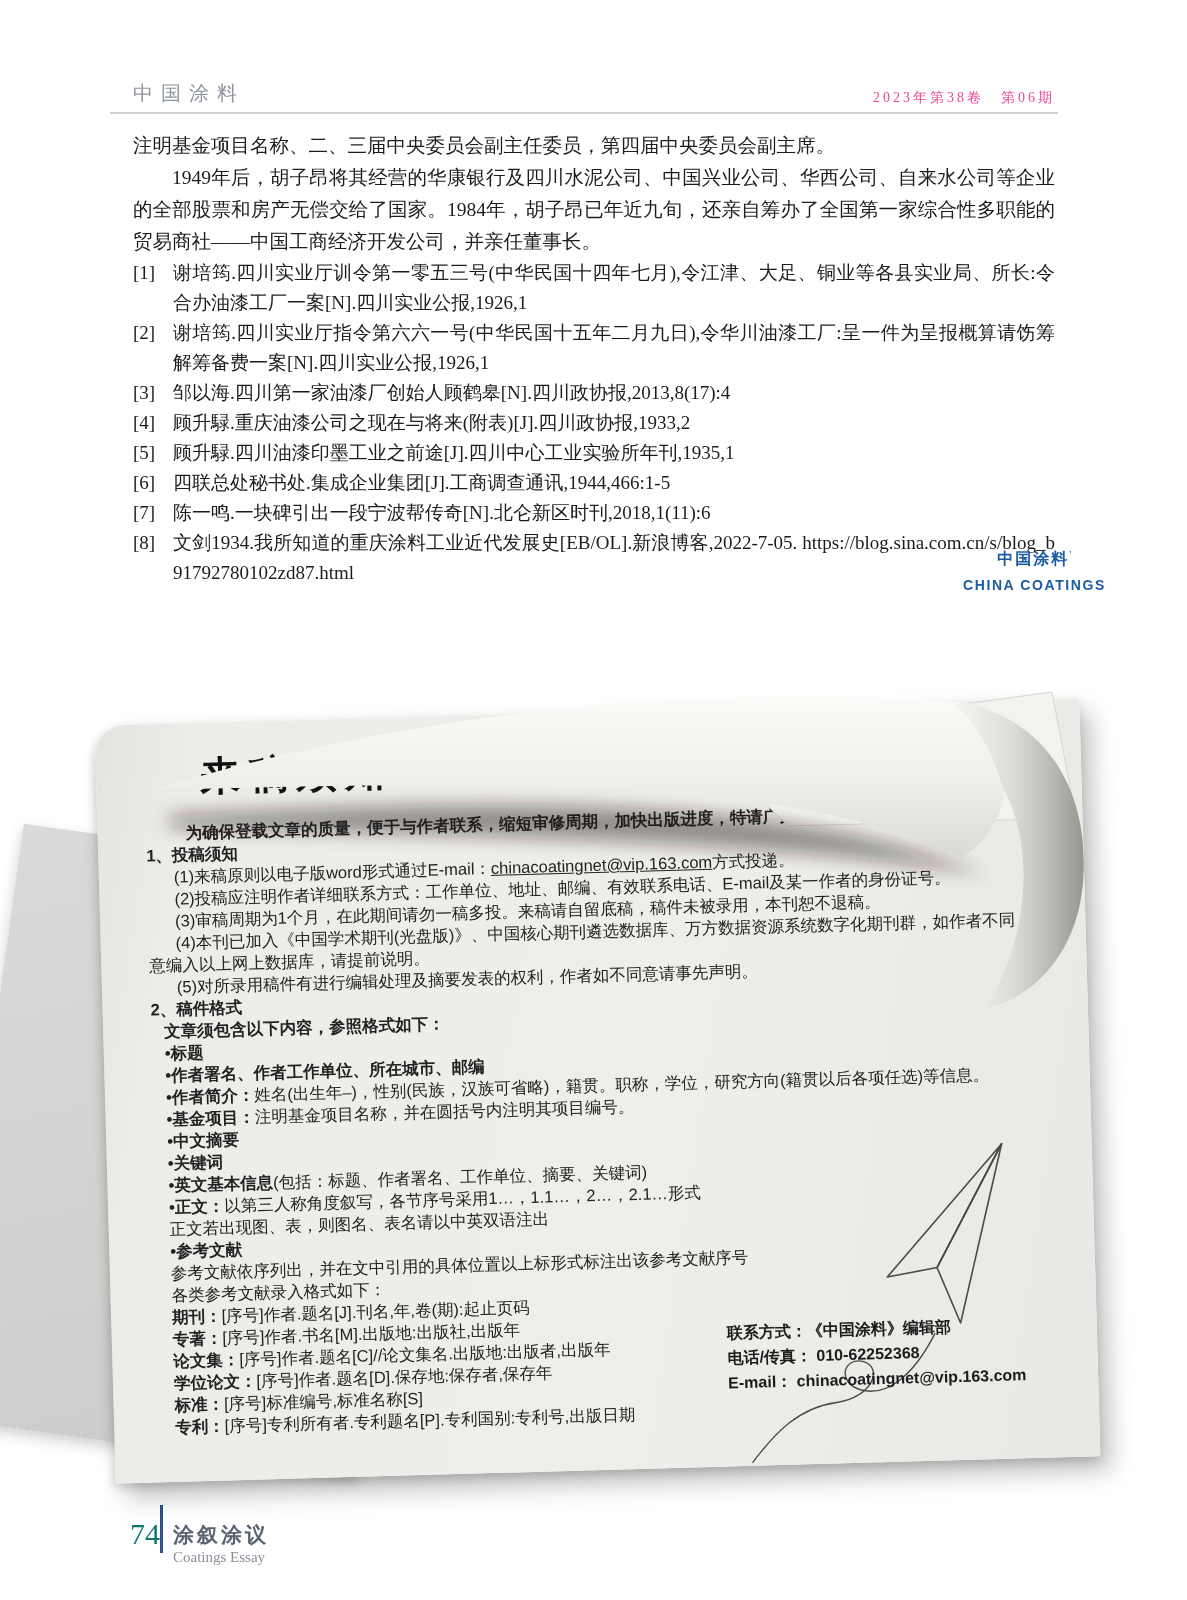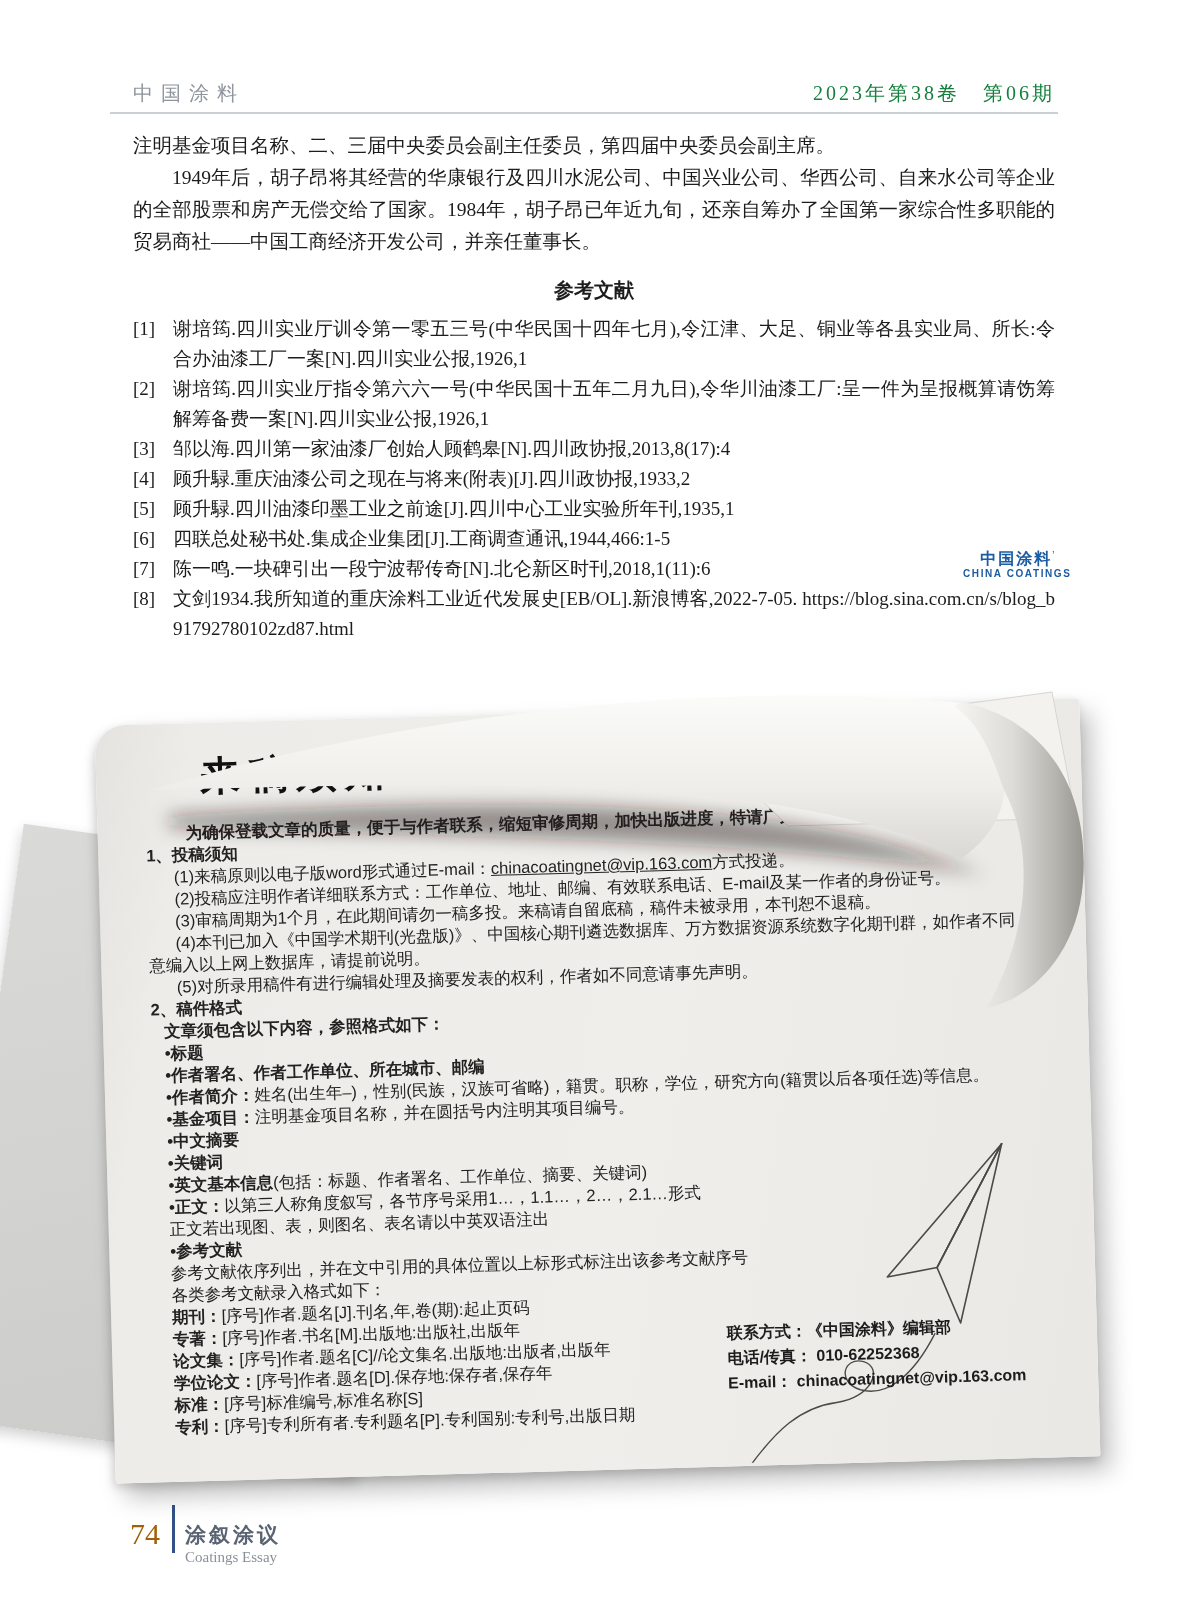--- a/index.html
+++ b/index.html
@@ -4,37 +4,37 @@
 <style>
   html,body{margin:0;padding:0;background:#888;}
   .page{
     position:relative; width:1187px; height:1600px; margin:0 auto;
     background:#ffffff; overflow:hidden;
     font-family:"Liberation Sans", sans-serif; color:#1c1c1c;
   }
   
   .hdr{position:absolute; left:133px; top:80px; width:922px; display:flex; justify-content:space-between; align-items:flex-end;}
   .hdr .jname{font-size:20px; color:#8e959c; letter-spacing:8px; font-family:"Liberation Serif", serif;}
-  .hdr .issue{font-size:20px; color:#15803d; letter-spacing:3px; font-family:"Liberation Serif", serif;}
+  .hdr .issue{font-size:14px; color:#ec4899; letter-spacing:3px; font-family:"Liberation Serif", serif;}
   .hdr-rule{position:absolute; left:110px; top:112px; width:948px; height:2px; background:#cbd0d4;}
 
   
   .article{position:absolute; left:133px; top:130px; width:922px;
     font-family:"Liberation Serif", serif; font-size:19.5px; line-height:32px; text-align:justify;}
   .article p{margin:0;}
   .article .indent{text-indent:2em;}
   .refs-title{margin:16px 0 8px 0 !important; text-align:center; font-weight:bold; font-size:20px;}
   .ref{position:relative; padding-left:40px; line-height:30px; font-size:19px; word-break:break-all;}
   .ref .num{position:absolute; left:0; top:0;}
 
   
   .cc-logo{position:absolute; left:963px; top:551px; text-align:center; line-height:1;}
   .cc-logo .cn{font-size:16px; font-weight:bold; color:#1c5ca3; letter-spacing:2px;}
   .cc-logo .mark{font-size:10px; vertical-align:top; color:#1c5ca3;}
-  .cc-logo .en{margin-top:2px; font-size:10px; font-weight:bold; color:#1c5ca3; letter-spacing:1.6px;}
+  .cc-logo .en{margin-top:11px; font-size:14px; font-weight:bold; color:#1c5ca3; letter-spacing:1.6px;}
 
   
   .gray-sheet{position:absolute; left:-20px; top:850px; width:420px; height:600px;
     background:linear-gradient(160deg,#dadad8,#cbcbc9); transform:rotate(8deg);
     box-shadow:0 6px 14px rgba(0,0,0,.18); z-index:1;}
   .paper{position:absolute; left:105px; top:712px; width:985px; height:758px;
     background:linear-gradient(100deg,#e4e3df 0%, #edece8 9%, #efeeea 55%, #e9e8e4 100%);
     transform:rotate(-1.6deg); border-radius:30px 4px 2px 2px;
     box-shadow:10px 14px 24px rgba(0,0,0,.25), -2px 4px 10px rgba(0,0,0,.15); z-index:2;}
   .curl-svg{position:absolute; left:140px; top:650px; width:980px; height:400px; z-index:3; pointer-events:none;}
@@ -46,40 +46,39 @@
   .n-sec{font-weight:bold; margin-left:0;}
   .n-item{text-indent:27px;}
   .n-sub{margin-left:13px;}
   .n-sub .lbl{font-weight:bold;}
   .email-u{text-decoration:underline;}
   .n-contact{position:absolute; left:615px; top:612px; width:340px; line-height:25px; font-size:16px; font-weight:bold;}
   .plane-svg{position:absolute; left:565px; top:425px; width:360px; height:330px;}
 
   
   .footer{position:absolute; left:130px; top:1492px; display:flex; align-items:center;}
-  .footer .pno{font-family:"Liberation Serif", serif; font-size:30px; color:#a16207; margin-right:12px; padding-top:10px;}
+  .footer .pno{font-family:"Liberation Serif", serif; font-size:30px; color:#0f766e; padding-top:10px;}
   .footer .bar{width:3px; height:48px; background:#2f5288; margin-right:10px;}
   .footer .col-cn{font-size:21px; font-weight:bold; color:#5a6372; letter-spacing:3px; line-height:26px;margin-top:30px;}
   .footer .col-en{font-family:"Liberation Serif", serif; font-size:15px; color:#8a9099; line-height:18px;}
 </style>
 </head>
 <body>
 
 <div class="page">
 
   <div class="hdr">
     <span class="jname">中国涂料</span>
     <span class="issue">2023年第38卷　第06期</span>
   </div>
   <div class="hdr-rule"></div>
 
   <div class="article">
     <p>注明基金项目名称、二、三届中央委员会副主任委员，第四届中央委员会副主席。</p>
     <p class="indent">1949年后，胡子昂将其经营的华康银行及四川水泥公司、中国兴业公司、华西公司、自来水公司等企业的全部股票和房产无偿交给了国家。1984年，胡子昂已年近九旬，还亲自筹办了全国第一家综合性多职能的贸易商社——中国工商经济开发公司，并亲任董事长。</p>
-    <p class="refs-title">参考文献</p>
 
     <div class="ref">
       <span class="num">[1]</span>
       <span>谢培筠.四川实业厅训令第一零五三号(中华民国十四年七月),令江津、大足、铜业等各县实业局、所长:令合办油漆工厂一案[N].四川实业公报,1926,1</span>
     </div>
     <div class="ref">
       <span class="num">[2]</span>
       <span>谢培筠.四川实业厅指令第六六一号(中华民国十五年二月九日),令华川油漆工厂:呈一件为呈报概算请饬筹解筹备费一案[N].四川实业公报,1926,1</span>
     </div>
     <div class="ref">

